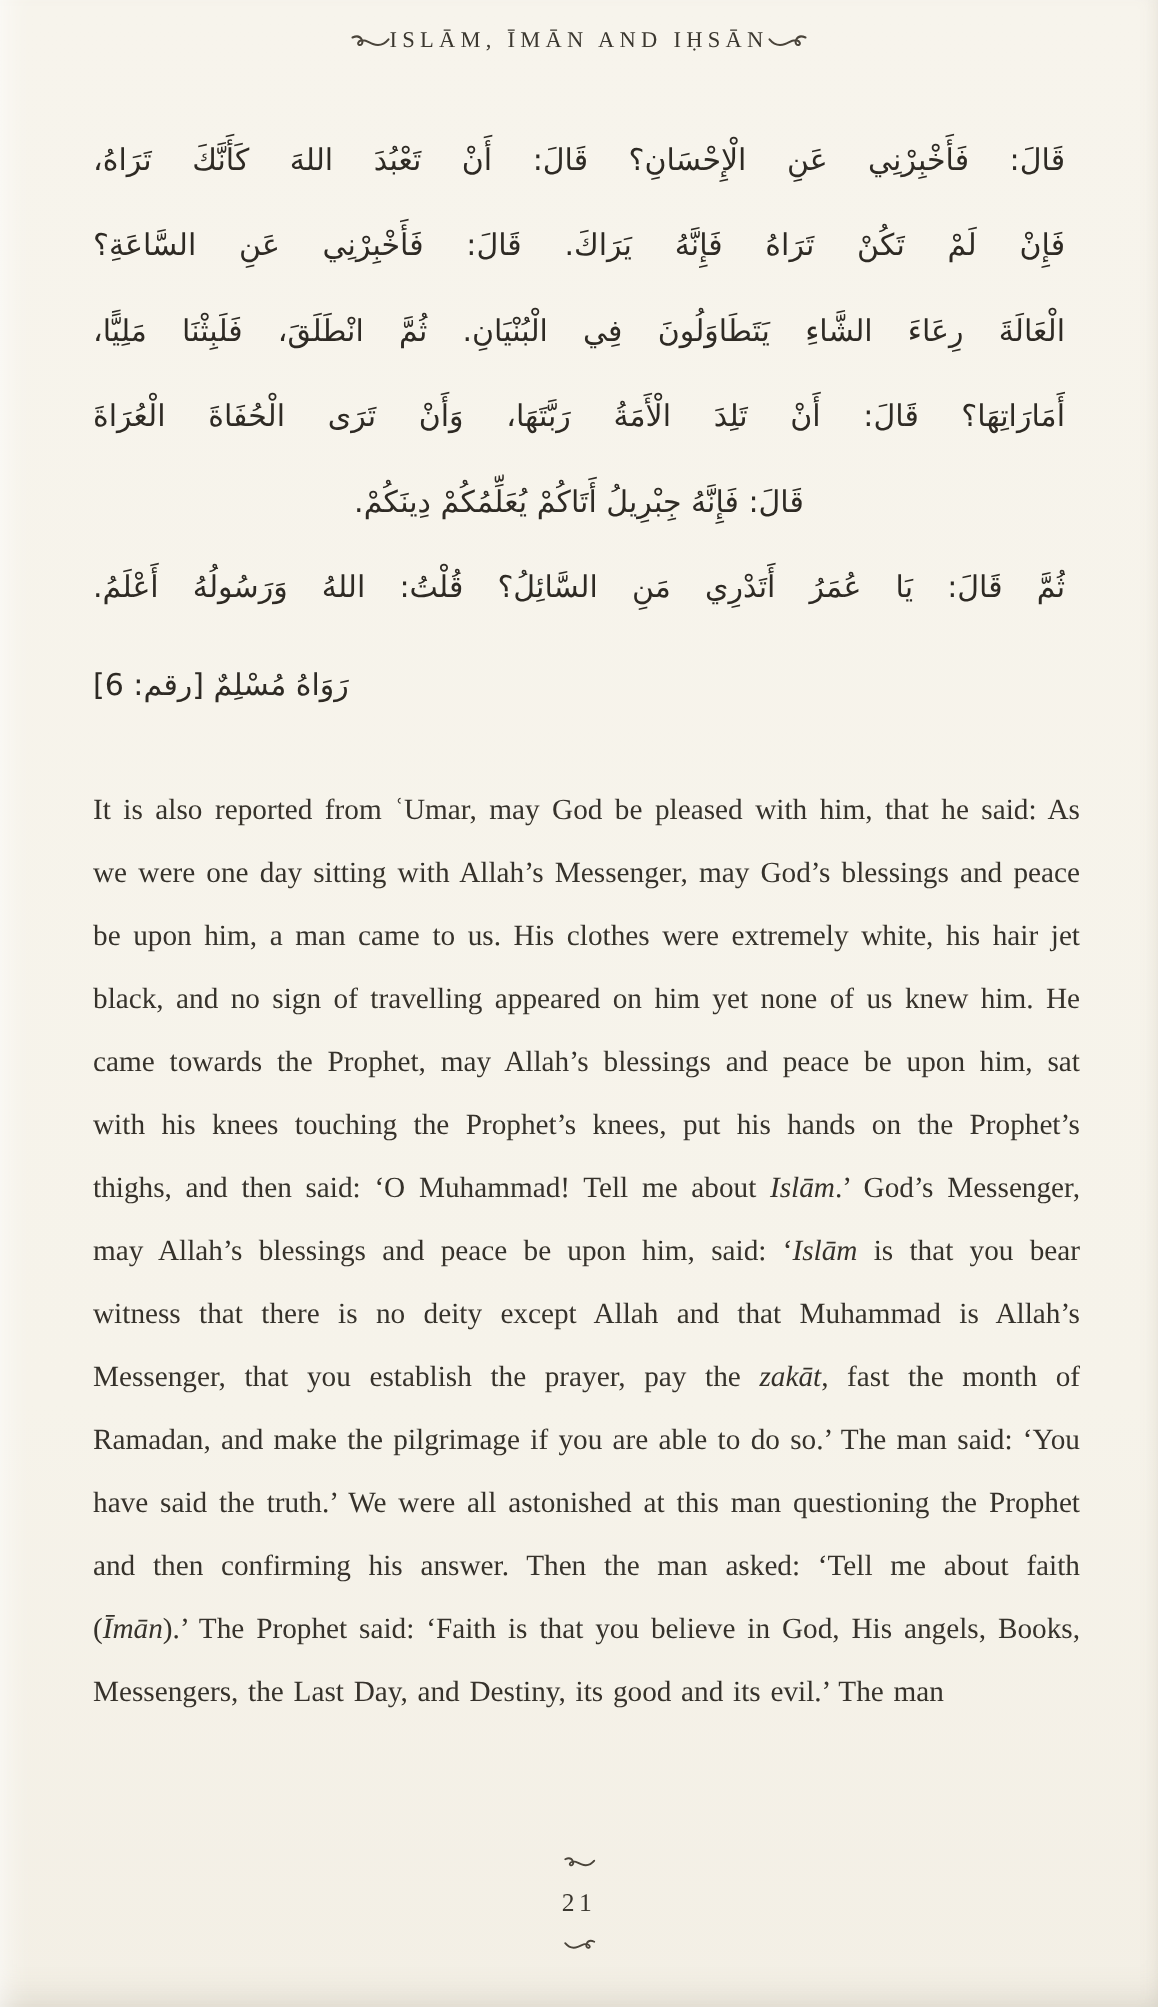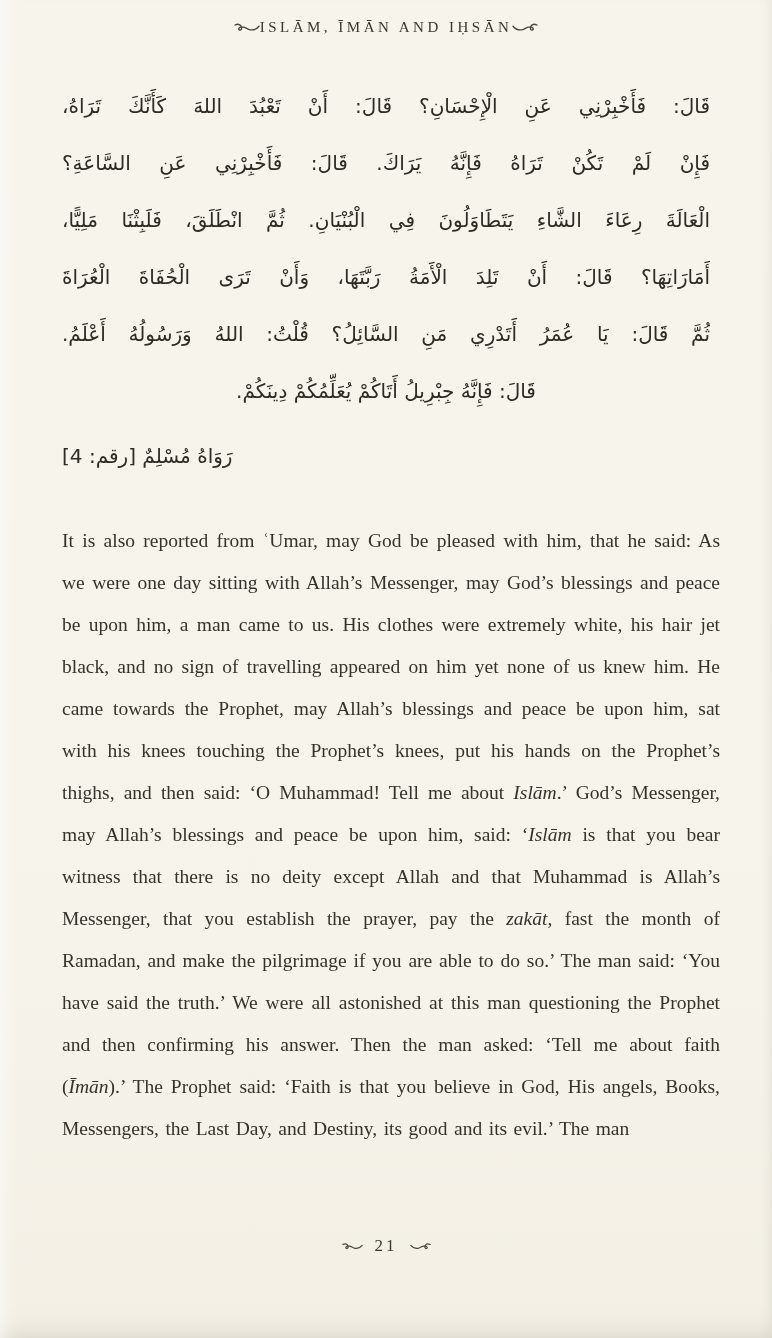--- a/index.html
+++ b/index.html
@@ -80,20 +80,21 @@
   
   .page-footer {
     position: absolute;
     left: 0;
     right: 0;
     top: 1236px;
     display: flex;
     align-items: center;
     justify-content: center;
     gap: 12px;
+    flex-direction: column;
   }
   .page-number {
     font-size: 17px;
     letter-spacing: 3px;
     color: #3b372f;
   }
 </style>
 </head>
 <body>
 
@@ -111,25 +112,25 @@
         <path d="M1 4 C4 2.6 6.2 3.4 7.2 5.4 C8.2 7.4 7.2 9.4 5.6 9 C4.1 8.6 4.6 6.4 7.1 5.9 C10 5.4 12 7.4 14.6 8.3 C18.2 9.6 22.2 8.6 25 5.2" fill="none" stroke="#4a443a" stroke-width="1.35" stroke-linecap="round"></path>
       </svg>
     </span>
   </div>
 
   <div class="arabic">
       <div class="arabic-line">قَالَ: فَأَخْبِرْنِي عَنِ الْإِحْسَانِ؟ قَالَ: أَنْ تَعْبُدَ اللهَ كَأَنَّكَ تَرَاهُ،</div>
       <div class="arabic-line">فَإِنْ لَمْ تَكُنْ تَرَاهُ فَإِنَّهُ يَرَاكَ. قَالَ: فَأَخْبِرْنِي عَنِ السَّاعَةِ؟</div>
       <div class="arabic-line">الْعَالَةَ رِعَاءَ الشَّاءِ يَتَطَاوَلُونَ فِي الْبُنْيَانِ. ثُمَّ انْطَلَقَ، فَلَبِثْنَا مَلِيًّا،</div>
       <div class="arabic-line">أَمَارَاتِهَا؟ قَالَ: أَنْ تَلِدَ الْأَمَةُ رَبَّتَهَا، وَأَنْ تَرَى الْحُفَاةَ الْعُرَاةَ</div>
+      <div class="arabic-line last">قَالَ: فَإِنَّهُ جِبْرِيلُ أَتَاكُمْ يُعَلِّمُكُمْ دِينَكُمْ.</div>
       <div class="arabic-line">ثُمَّ قَالَ: يَا عُمَرُ أَتَدْرِي مَنِ السَّائِلُ؟ قُلْتُ: اللهُ وَرَسُولُهُ أَعْلَمُ.</div>
-      <div class="arabic-line last">قَالَ: فَإِنَّهُ جِبْرِيلُ أَتَاكُمْ يُعَلِّمُكُمْ دِينَكُمْ.</div>
     </div>
 
-  <div class="citation">رَوَاهُ مُسْلِمٌ [رقم: 4]</div>
+  <div class="citation">رَوَاهُ مُسْلِمٌ [رقم: 6]</div>
 
   <p class="english"><span>It is also reported from ʿUmar, may God be pleased with him, that he said: As we were one day sitting with Allah’s Messenger, may God’s blessings and peace be upon him, a man came to us. His clothes were extremely white, his hair jet black, and no sign of travelling appeared on him yet none of us knew him. He came towards the Prophet, may Allah’s blessings and peace be upon him, sat with his knees touching the Prophet’s knees, put his hands on the Prophet’s thighs, and then said: ‘O Muhammad! Tell me about </span><span class="italic">Islām</span><span>.’ God’s Messenger, may Allah’s blessings and peace be upon him, said: ‘</span><span class="italic">Islām</span><span> is that you bear witness that there is no deity except Allah and that Muhammad is Allah’s Messenger, that you establish the prayer, pay the </span><span class="italic">zakāt</span><span>, fast the month of Ramadan, and make the pilgrimage if you are able to do so.’ The man said: ‘You have said the truth.’ We were all astonished at this man questioning the Prophet and then confirming his answer. Then the man asked: ‘Tell me about faith (</span><span class="italic">Īmān</span><span>).’ The Prophet said: ‘Faith is that you believe in God, His angels, Books, Messengers, the Last Day, and Destiny, its good and its evil.’ The man</span></p>
 
   <div class="page-footer">
     <span class="orn">
       <svg width="21" height="11" viewBox="0 0 26 13">
         <path d="M1 4 C4 2.6 6.2 3.4 7.2 5.4 C8.2 7.4 7.2 9.4 5.6 9 C4.1 8.6 4.6 6.4 7.1 5.9 C10 5.4 12 7.4 14.6 8.3 C18.2 9.6 22.2 8.6 25 5.2" fill="none" stroke="#4a443a" stroke-width="1.5" stroke-linecap="round"></path>
       </svg>
     </span>
     <span class="page-number">21</span>

